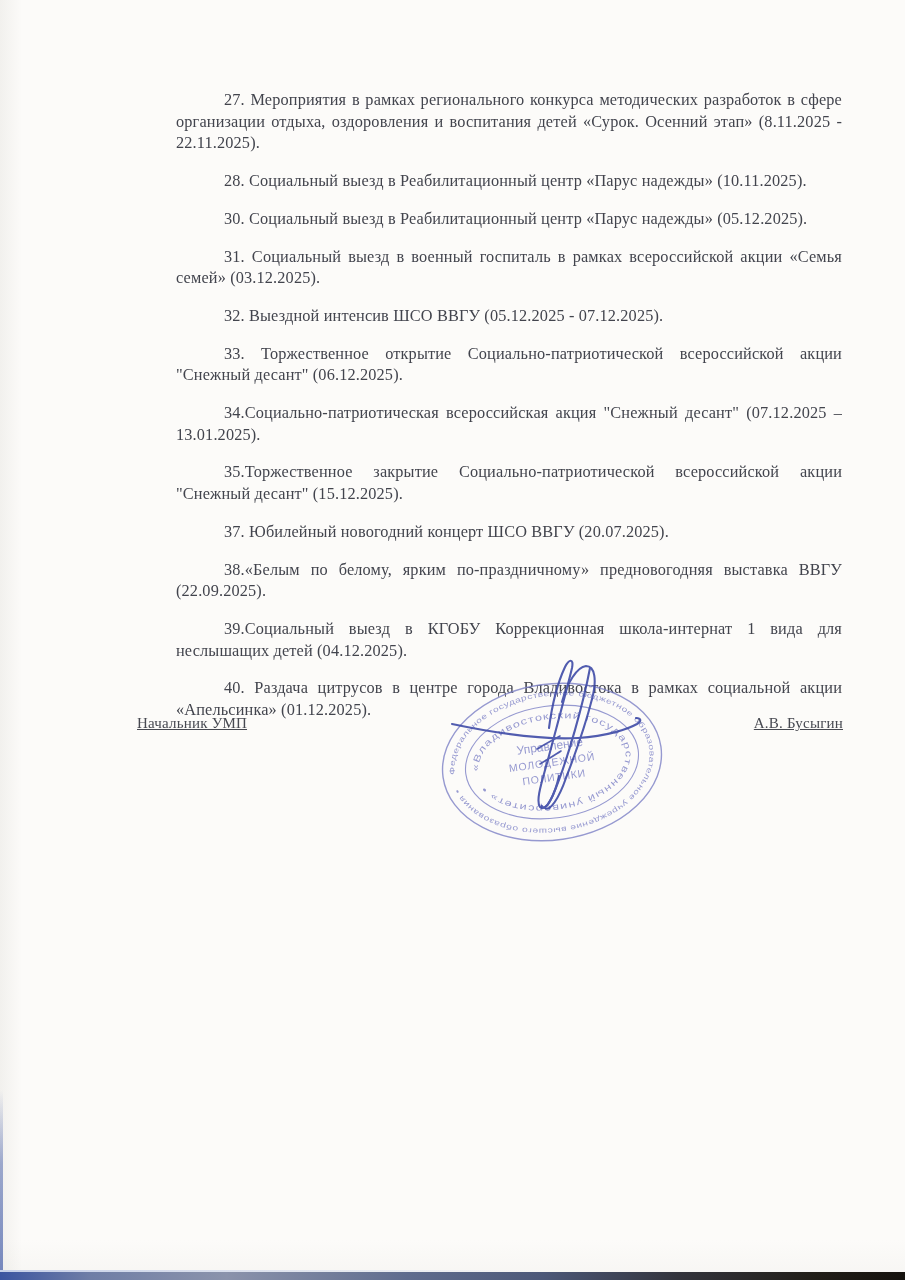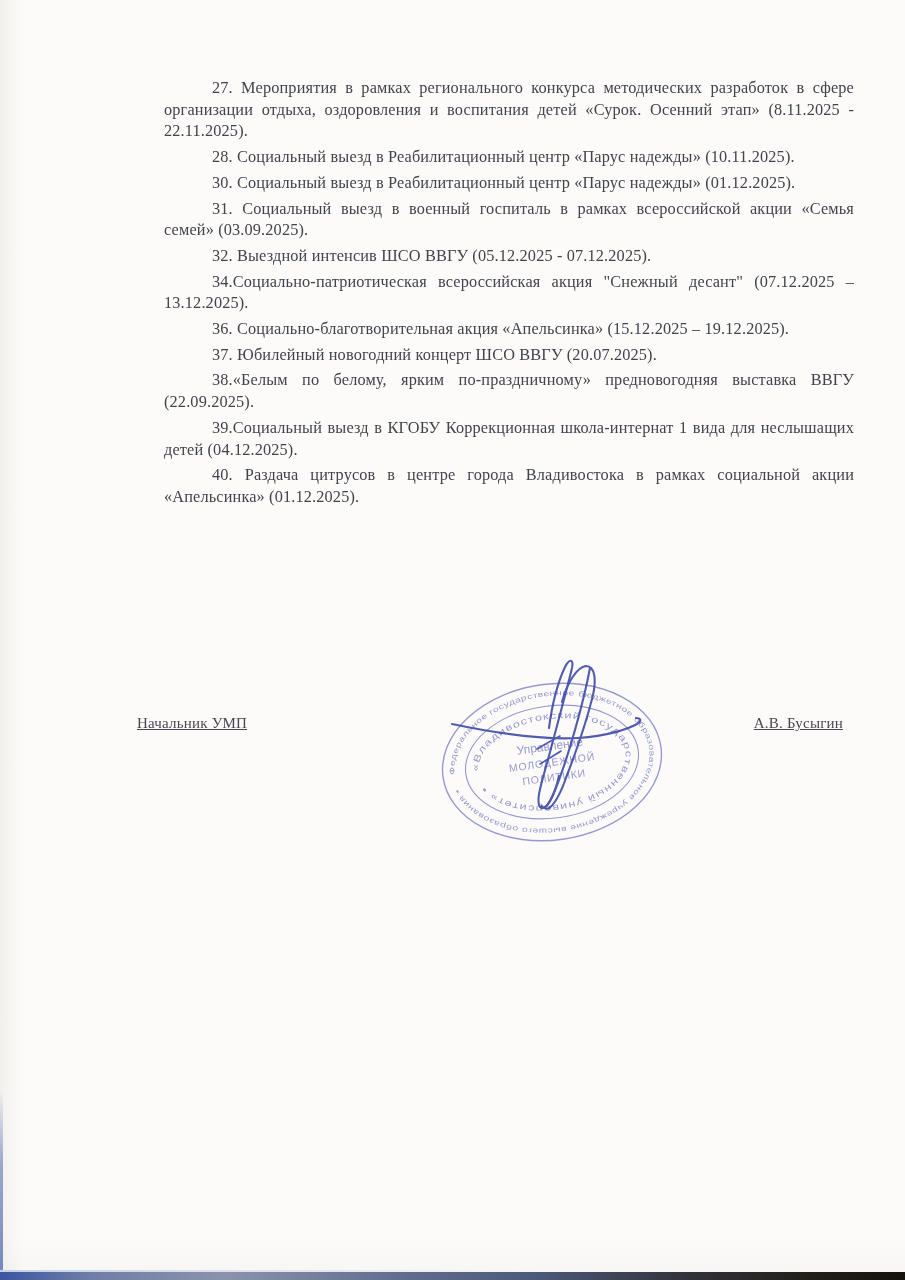--- a/index.html
+++ b/index.html
@@ -15,21 +15,21 @@
       linear-gradient(0deg, rgba(220,220,215,0.18) 0px, rgba(255,255,255,0) 40px),
       #fcfbf9;
   }
   .doc-body{
     position:absolute;left:160px;top:73px;width:698px;
     color:#42444d;
     font-size:16.3px;line-height:21.7px;
     text-align:justify;
     letter-spacing:0.15px;
   }
-  .doc-body p{margin:4px;text-indent:48px;}
+  .doc-body p{margin:16px;text-indent:48px;}
   .sign-row{
     position:absolute;left:137px;right:62px;top:712px;
     display:flex;justify-content:space-between;align-items:flex-start;
     color:#474951;font-size:15px;line-height:22px;letter-spacing:0.2px;text-decoration:underline;
   }
   .stamp-sig{position:absolute;left:418px;top:638px;width:292px;height:242px;}
   .stamp-sig text{font-family:"Liberation Sans","DejaVu Sans",sans-serif;}
   .scan-bottom{
     position:absolute;left:0;right:0;bottom:0;height:8px;
     background:linear-gradient(90deg,#3b55a0 0%,#6f7ea6 10%,#8b93ab 25%,#5f6c8e 45%,#4c5878 60%,#33343c 75%,#211e18 90%,#15120e 100%);
@@ -44,25 +44,26 @@
   }
 </style>
 </head>
 <body>
 
 <div class="page">
 
   <div class="doc-body">
     <p>27. Мероприятия в рамках регионального конкурса методических разработок в сфере организации отдыха, оздоровления и воспитания детей «Сурок. Осенний этап» (8.11.2025 - 22.11.2025).</p>
     <p>28. Социальный выезд в Реабилитационный центр «Парус надежды» (10.11.2025).</p>
-    <p>30. Социальный выезд в Реабилитационный центр «Парус надежды» (01.12.2025).</p>
-    <p>31. Социальный выезд в военный госпиталь в рамках всероссийской акции «Семья семей» (03.09.2025).</p>
+    <p>30. Социальный выезд в Реабилитационный центр «Парус надежды» (05.12.2025).</p>
+    <p>31. Социальный выезд в военный госпиталь в рамках всероссийской акции «Семья семей» (03.12.2025).</p>
     <p>32. Выездной интенсив ШСО ВВГУ (05.12.2025 - 07.12.2025).</p>
-    <p>34.Социально-патриотическая всероссийская акция "Снежный десант" (07.12.2025 – 13.12.2025).</p>
-    <p>36. Социально-благотворительная акция «Апельсинка» (15.12.2025 – 19.12.2025).</p>
+    <p>33. Торжественное открытие Социально-патриотической всероссийской акции "Снежный десант" (06.12.2025).</p>
+    <p>34.Социально-патриотическая всероссийская акция "Снежный десант" (07.12.2025 – 13.01.2025).</p>
+    <p>35.Торжественное закрытие Социально-патриотической всероссийской акции "Снежный десант" (15.12.2025).</p>
     <p>37. Юбилейный новогодний концерт ШСО ВВГУ (20.07.2025).</p>
     <p>38.«Белым по белому, ярким по-праздничному» предновогодняя выставка ВВГУ (22.09.2025).</p>
     <p>39.Социальный выезд в КГОБУ Коррекционная школа-интернат 1 вида для неслышащих детей (04.12.2025).</p>
     <p>40. Раздача цитрусов в центре города Владивостока в рамках социальной акции «Апельсинка» (01.12.2025).</p>
   </div>
 
   <div class="sign-row">
     <span>Начальник УМП</span>
     <span>А.В. Бусыгин</span>
   </div>

